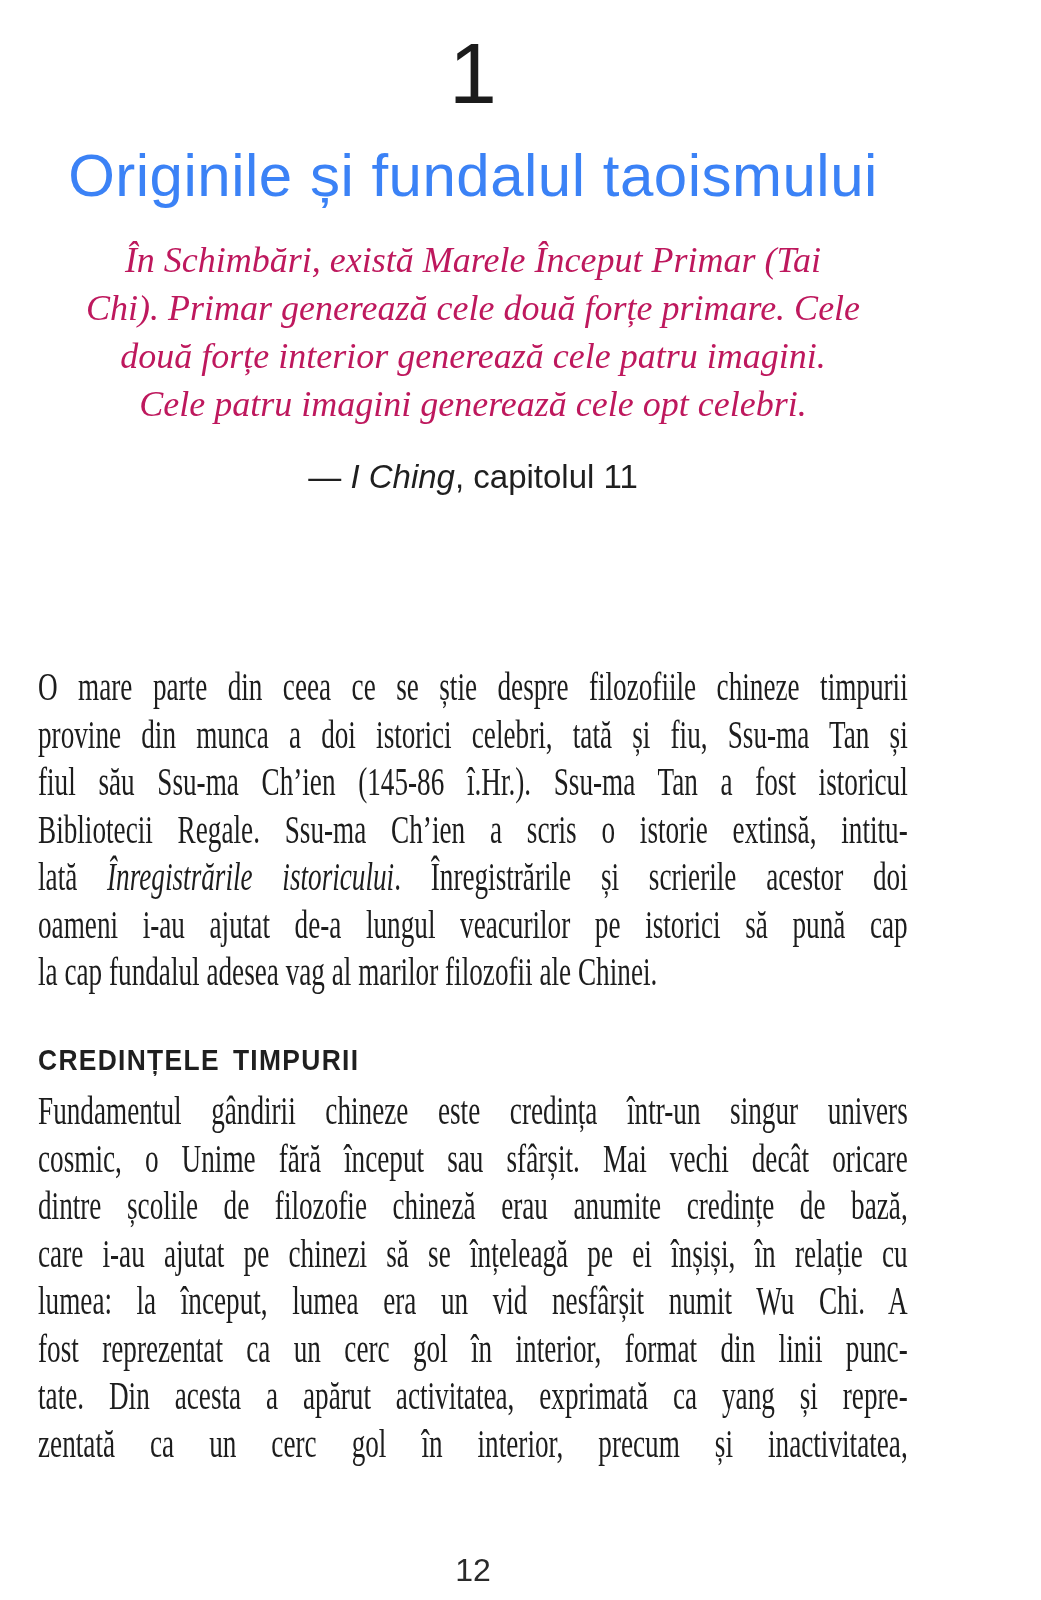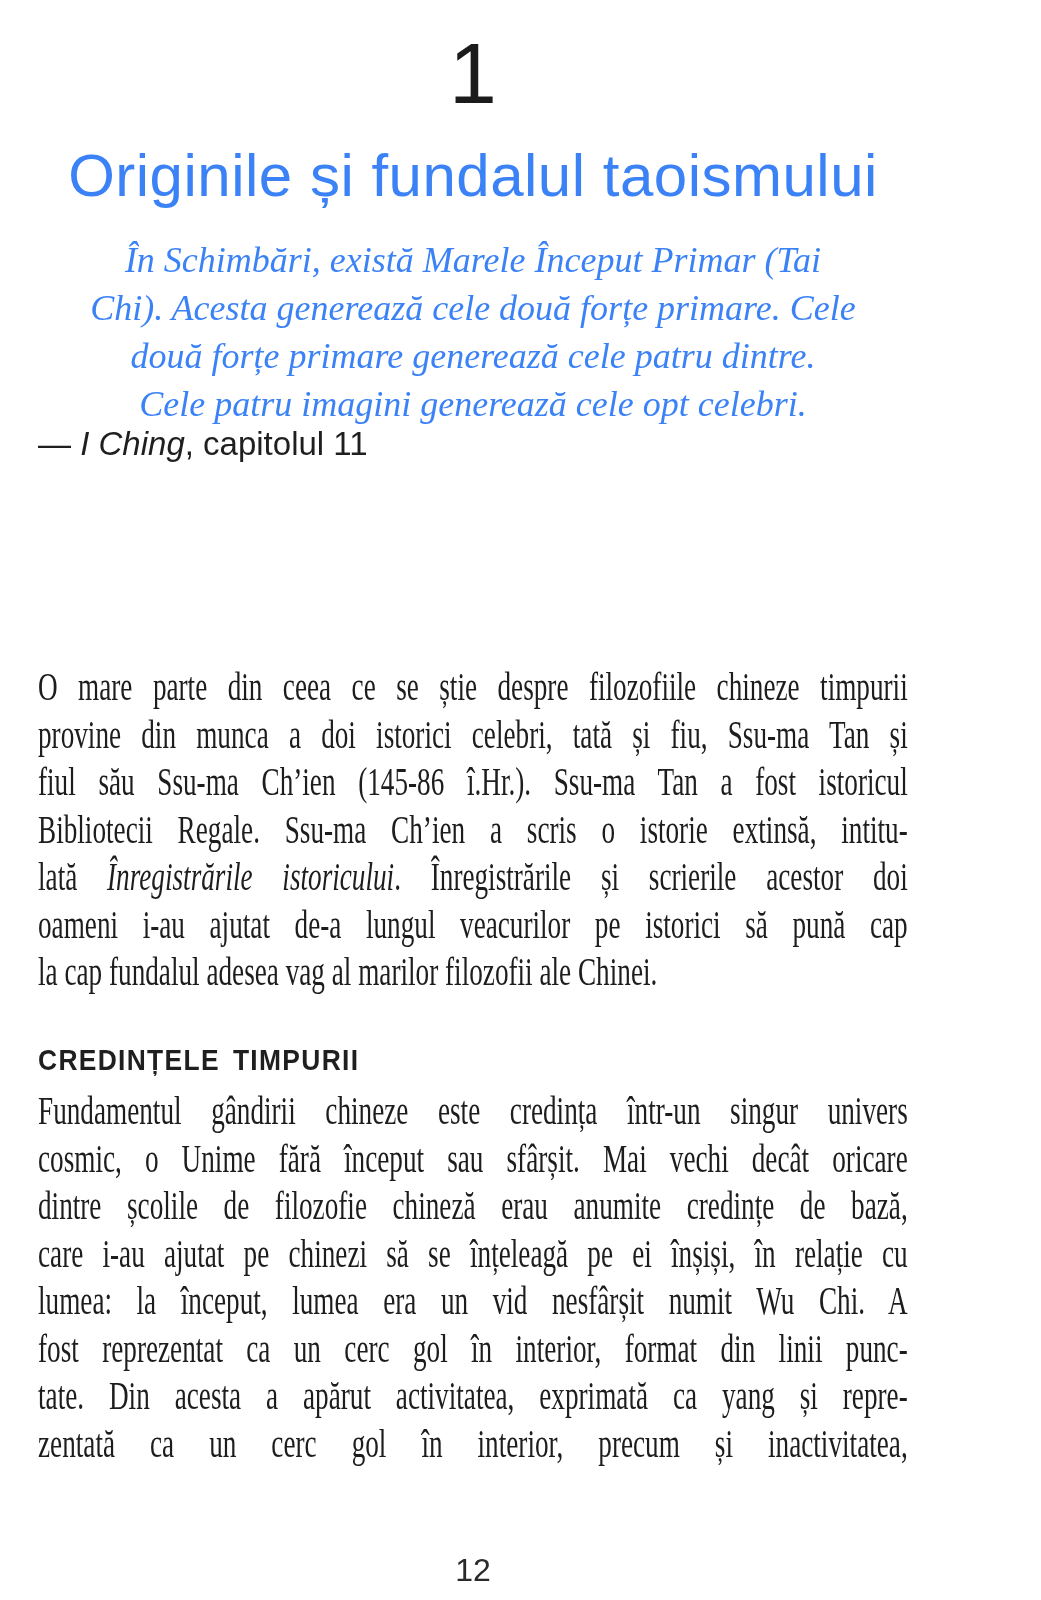--- a/index.html
+++ b/index.html
@@ -39,27 +39,27 @@
     color: #3b82f6;
     white-space: nowrap;
   }
 
   .epigraph {
     top: 236px;
     text-align: center;
     font-style: italic;
     font-size: 36px;
     line-height: 48px;
-    color: #3b82f6;
+    color: #be185d;
   }
   .epigraph-line { white-space: nowrap; }
 
   .attribution {
-    top: 424px;
-    text-align: left;
+    top: 457px;
+    text-align: center;
     font-size: 33px;
     line-height: 40px;
     font-weight: 500;
     color: #1f1f1f;
     white-space: nowrap;
   }
   .attribution em { font-style: italic; }
 
   .paragraph {
     font-size: 40px;
@@ -104,22 +104,22 @@
 <body>
 
 <div class="page">
 
   <div class="block sans chapter-number">1</div>
 
   <h1 class="block sans chapter-title" style="margin:0; top:146px;">Originile și fundalul taoismului</h1>
 
   <div class="block epigraph">
     <div class="epigraph-line">În Schimbări, există Marele Început Primar (Tai</div>
-    <div class="epigraph-line">Chi). Acesta generează cele două forțe primare. Cele</div>
-    <div class="epigraph-line">două forțe primare generează cele patru dintre.</div>
+    <div class="epigraph-line">Chi). Primar generează cele două forțe primare. Cele</div>
+    <div class="epigraph-line">două forțe interior generează cele patru imagini.</div>
     <div class="epigraph-line">Cele patru imagini generează cele opt celebri.</div>
   </div>
 
   <div class="block sans attribution">
     <span>— </span><em>I Ching</em><span>, capitolul 11</span>
   </div>
 
   <div class="block paragraph p1">
     <div class="bline">O mare parte din ceea ce se știe despre filozofiile chineze timpurii</div>
     <div class="bline">provine din munca a doi istorici celebri, tată și fiu, Ssu-ma Tan și</div>

